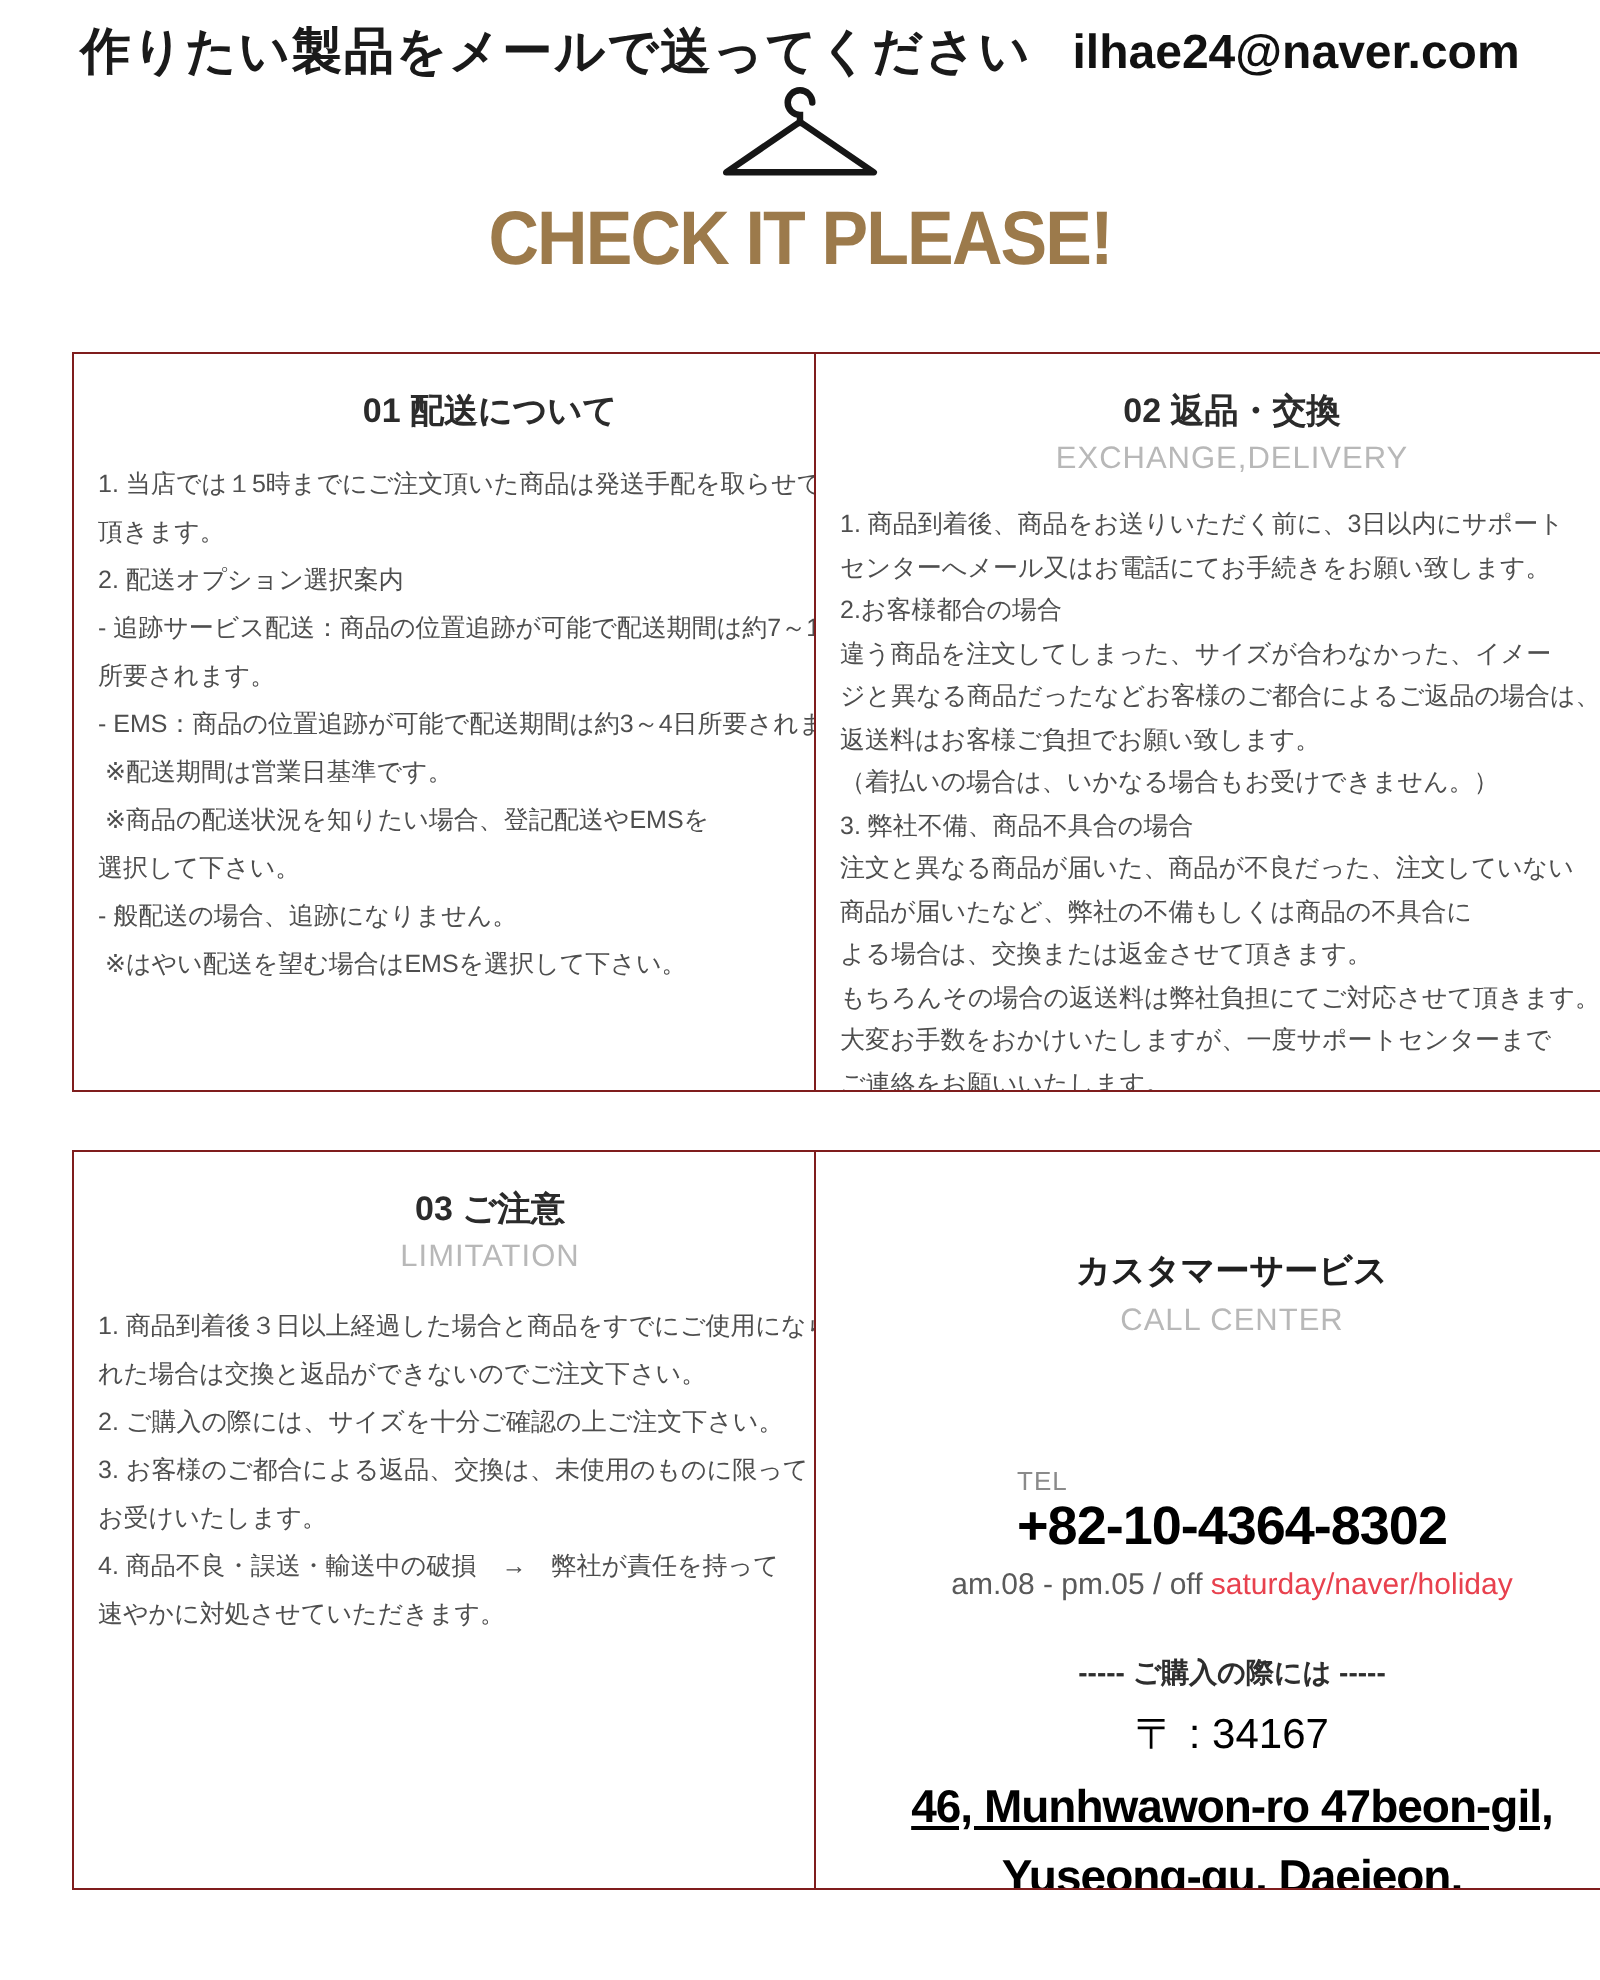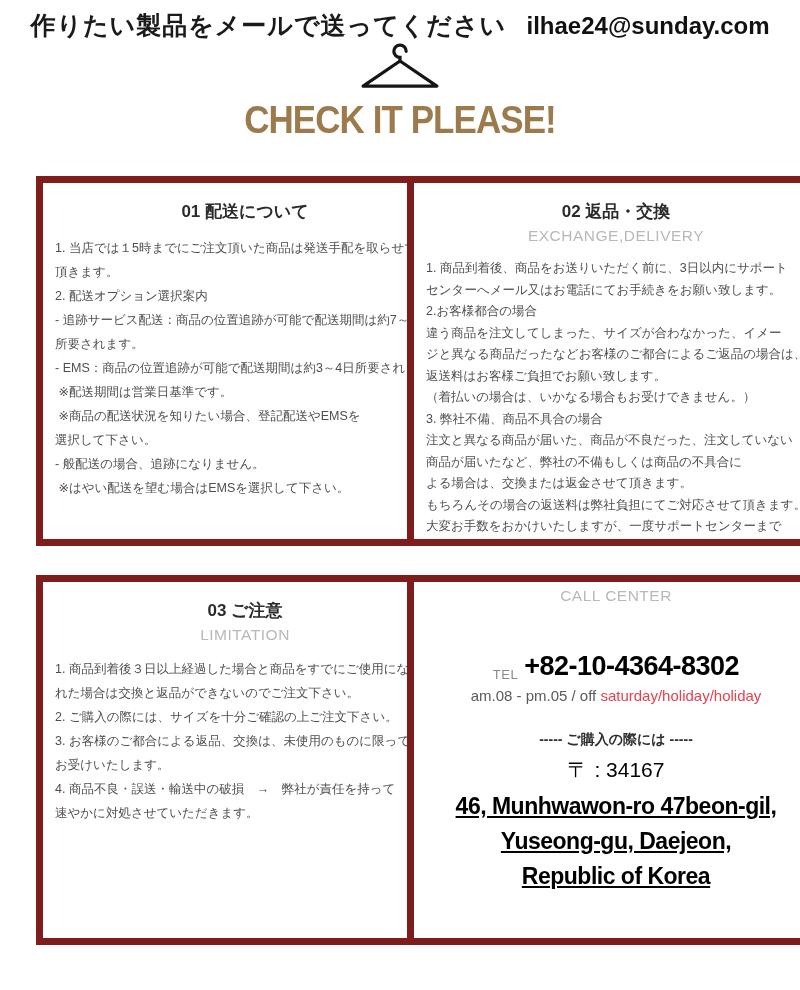--- a/index.html
+++ b/index.html
@@ -33,21 +33,21 @@
     text-align: center;
     font-size: 38px; font-weight: 600; letter-spacing: -1px;
     color: #9c7a4b;
     transform: scaleX(0.92);
   }
 
   
   .box {
     position: absolute;
     width: 418px; height: 370px;
-    border: 7px solid #7f1d1d;
+    border: 1px solid #7f1d1d;
     background: #fff;
     overflow: hidden;
   }
   .box.delivery   { left: 36px;  top: 176px; }
   .box.exchange   { left: 407px; top: 176px; }
   .box.limitation { left: 36px;  top: 575px; }
   .box.callcenter { left: 407px; top: 575px; }
 
   .box-head { text-align: center; padding-top: 17px; }
   .box-title { font-size: 17px; font-weight: 700; color: #2b2b2b; }
@@ -62,40 +62,40 @@
     color: #4e4e4e;
     line-height: 24px;
     white-space: pre;
   }
   .box-body.tight { line-height: 21.5px; }
 
   
   .cc { display: flex; flex-direction: column; align-items: center; text-align: center; }
   .cc-title { margin-top: 48px; font-size: 17px; font-weight: 700; color: #1f1f1f; }
   .cc-sub { margin-top: 5px; font-size: 15.5px; color: #b8b8b8; letter-spacing: 0.5px; }
-  .tel-row { margin-top: 46px; display: flex; align-items: flex-end; }
+  .tel-row { margin-top: 63px; display: flex; align-items: flex-start; flex-direction: column; }
   .tel-label { font-size: 13px; color: #8a8a8a; margin-right: 6px; letter-spacing: 0.5px; }
   .tel-number { font-size: 27px; font-weight: 800; color: #000; letter-spacing: -0.5px; }
   .hours { margin-top: 5px; font-size: 15px; color: #5a5a5a; }
   .hours .off { color: #e8414e; }
   .addr-header { margin-top: 27px; font-size: 14px; color: #2e2e2e; font-weight: 600; }
   .postal { margin-top: 7px; font-size: 21px; font-weight: 400; color: #000; }
   .addr-lines {
     margin-top: 5px; font-size: 23px; font-weight: 800; color: #000;
     line-height: 35px; white-space: pre-line; letter-spacing: -0.5px; text-decoration: underline;
   }
 </style>
 </head>
 <body>
 
 <div class="page">
 
   <div class="top-line">
     <span class="jp">作りたい製品をメールで送ってください</span>
-    <span class="email">ilhae24@sunday.com</span>
+    <span class="email">ilhae24@naver.com</span>
   </div>
 
   <div class="hanger-wrap">
     <svg width="82" height="56" viewBox="0 0 140 86" fill="none" xmlns="http://www.w3.org/2000/svg" aria-hidden="true">
       <path d="M70 32 L70 25 A10.5 10.5 0 1 1 80.5 14.5" stroke="#161616" stroke-width="5.5" stroke-linecap="round" fill="none"></path>
       <path d="M70 31 L133 74 L7 74 Z" stroke="#161616" stroke-width="5.5" stroke-linejoin="round" fill="none"></path>
     </svg>
   </div>
 
   <div class="check-title">CHECK IT PLEASE!</div>
@@ -146,28 +146,29 @@
     <div class="box-body">1. 商品到着後３日以上経過した場合と商品をすでにご使用になら
 れた場合は交換と返品ができないのでご注文下さい。
 2. ご購入の際には、サイズを十分ご確認の上ご注文下さい。
 3. お客様のご都合による返品、交換は、未使用のものに限って
 お受けいたします。
 4. 商品不良・誤送・輸送中の破損　→　弊社が責任を持って
 速やかに対処させていただきます。</div>
   </div>
 
   <div class="box callcenter cc">
+    <div class="cc-title">カスタマーサービス</div>
     <div class="cc-sub">CALL CENTER</div>
 
     <div class="tel-row">
       <span class="tel-label">TEL</span>
       <span class="tel-number">+82-10-4364-8302</span>
     </div>
     <div class="hours">
-      <span>am.08 - pm.05 / off </span><span class="off">saturday/holiday/holiday</span>
+      <span>am.08 - pm.05 / off </span><span class="off">saturday/naver/holiday</span>
     </div>
 
     <div class="addr-header">----- ご購入の際には -----</div>
     <div class="postal">〒 : 34167</div>
     <div class="addr-lines">46, Munhwawon-ro 47beon-gil,
 Yuseong-gu, Daejeon,
 Republic of Korea</div>
   </div>
 
 </div>

